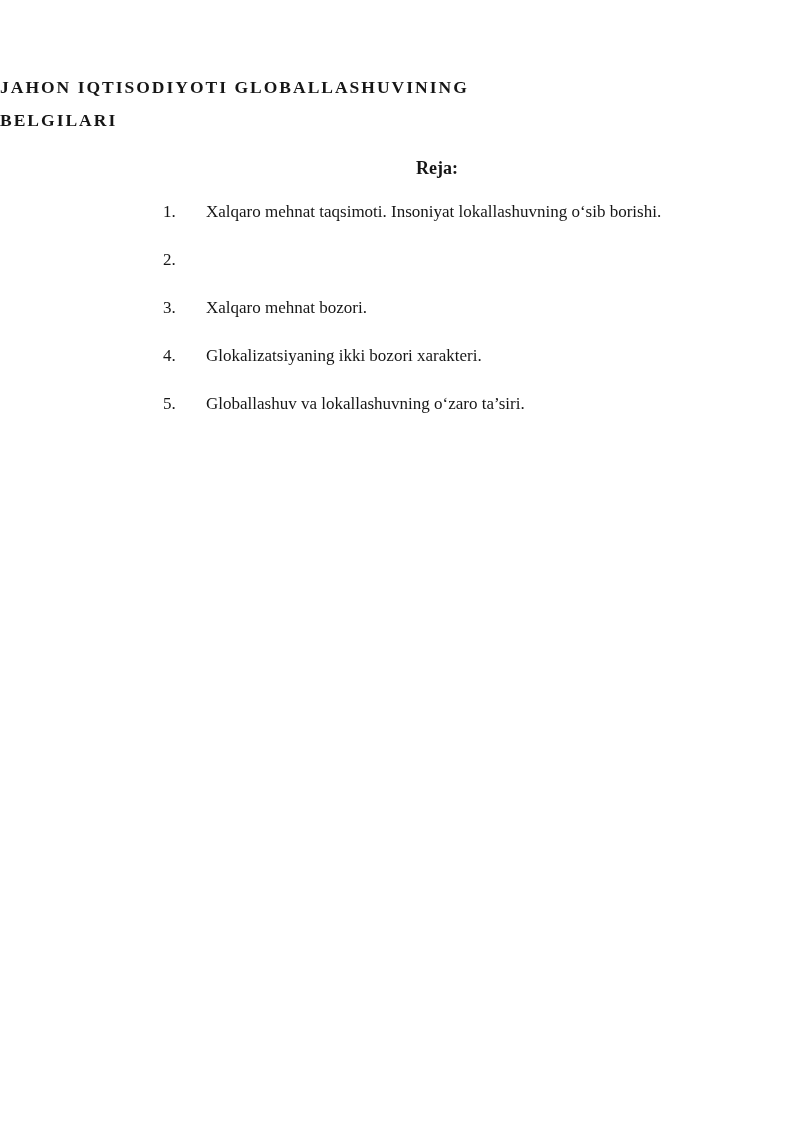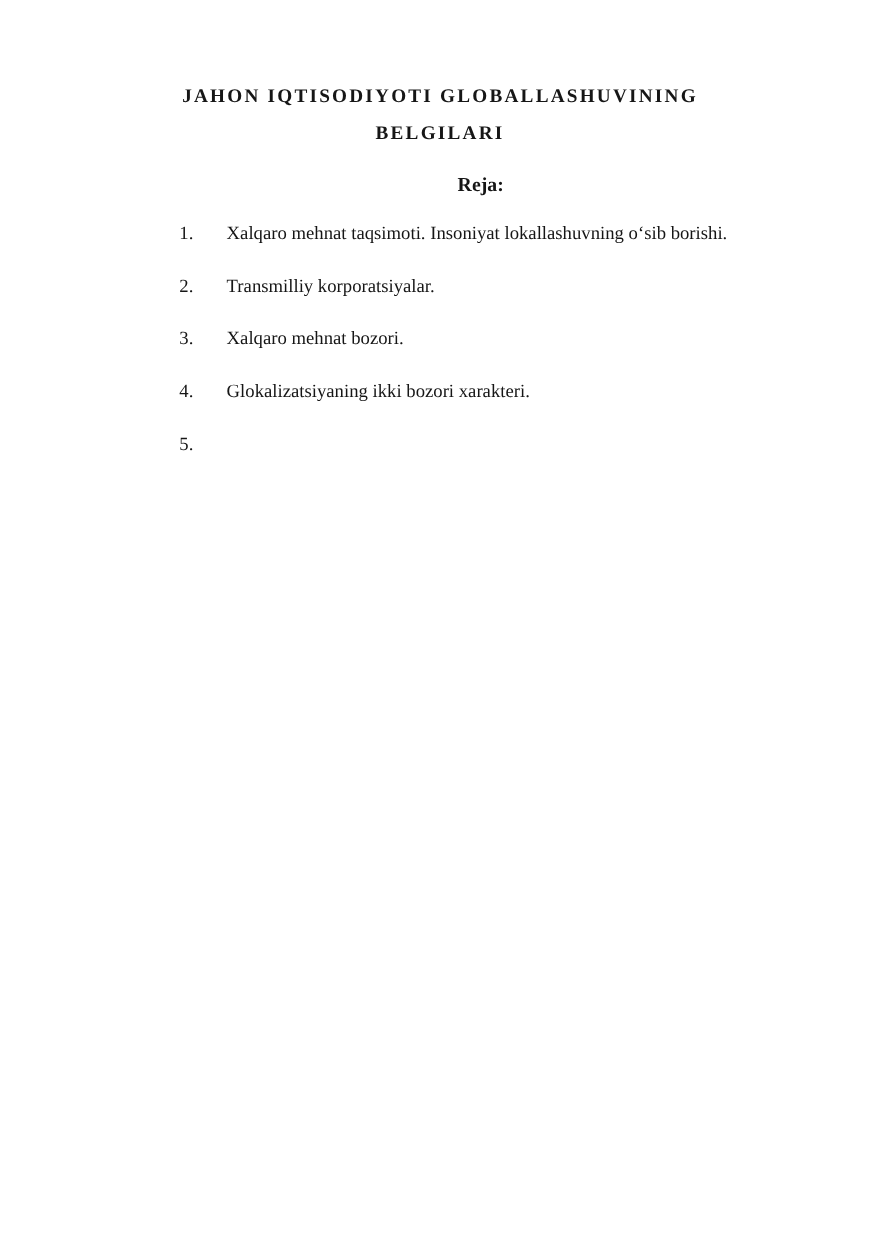--- a/index.html
+++ b/index.html
@@ -14,21 +14,21 @@
     background: #ffffff;
     overflow: hidden;
     font-family: "Liberation Serif", "DejaVu Serif", serif;
     color: #161616;
   }
   .doc-title {
     position: absolute;
     top: 71px;
     left: 0;
     width: 800px;
-    text-align: center;
+    text-align: left;
     font-size: 17.5px;
     font-weight: bold;
     letter-spacing: 2px;
     line-height: 33px;
   }
   .doc-title .title-line {
     display: block;
     white-space: nowrap;
   }
   .reja-heading {
@@ -76,28 +76,28 @@
 
   <div class="reja-heading">Reja:</div>
 
   <div class="plan-list">
     <div class="plan-item">
       <span class="item-number">1.</span>
       <span class="item-text">Xalqaro mehnat taqsimoti. Insoniyat lokallashuvning o‘sib borishi.</span>
     </div>
     <div class="plan-item">
       <span class="item-number">2.</span>
-      <span class="item-text">Transmilliy korporatsiyalar.</span>
     </div>
     <div class="plan-item">
       <span class="item-number">3.</span>
       <span class="item-text">Xalqaro mehnat bozori.</span>
     </div>
     <div class="plan-item">
       <span class="item-number">4.</span>
       <span class="item-text">Glokalizatsiyaning ikki bozori xarakteri.</span>
     </div>
     <div class="plan-item">
       <span class="item-number">5.</span>
+      <span class="item-text">Globallashuv va lokallashuvning o‘zaro ta’siri.</span>
     </div>
   </div>
 
 </div>
 
 </body></html>

